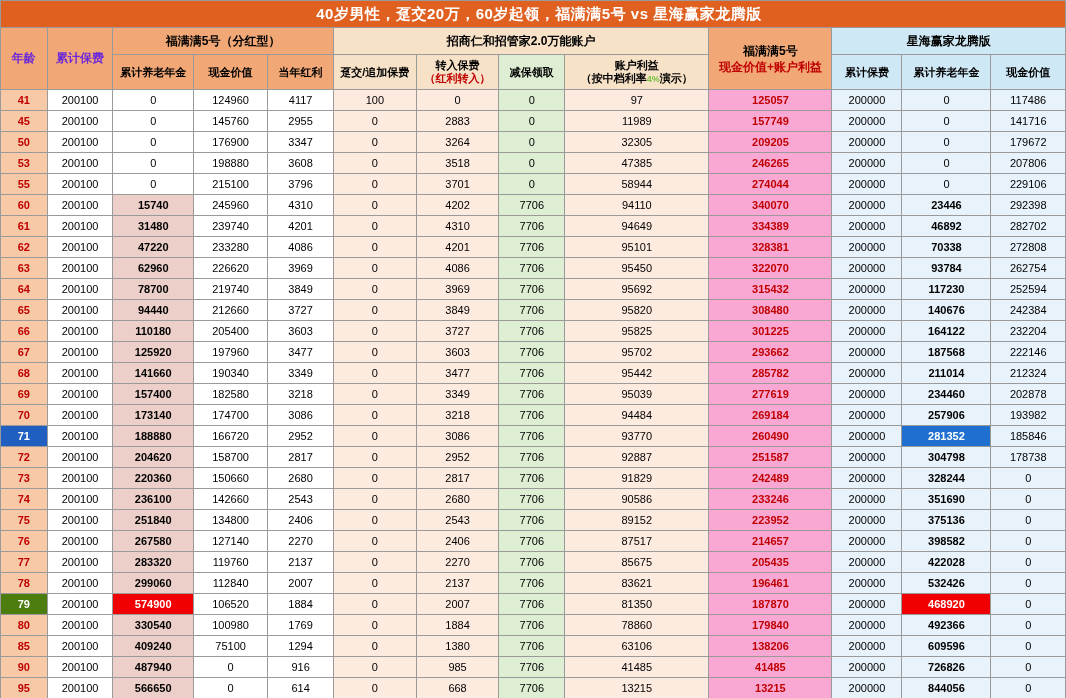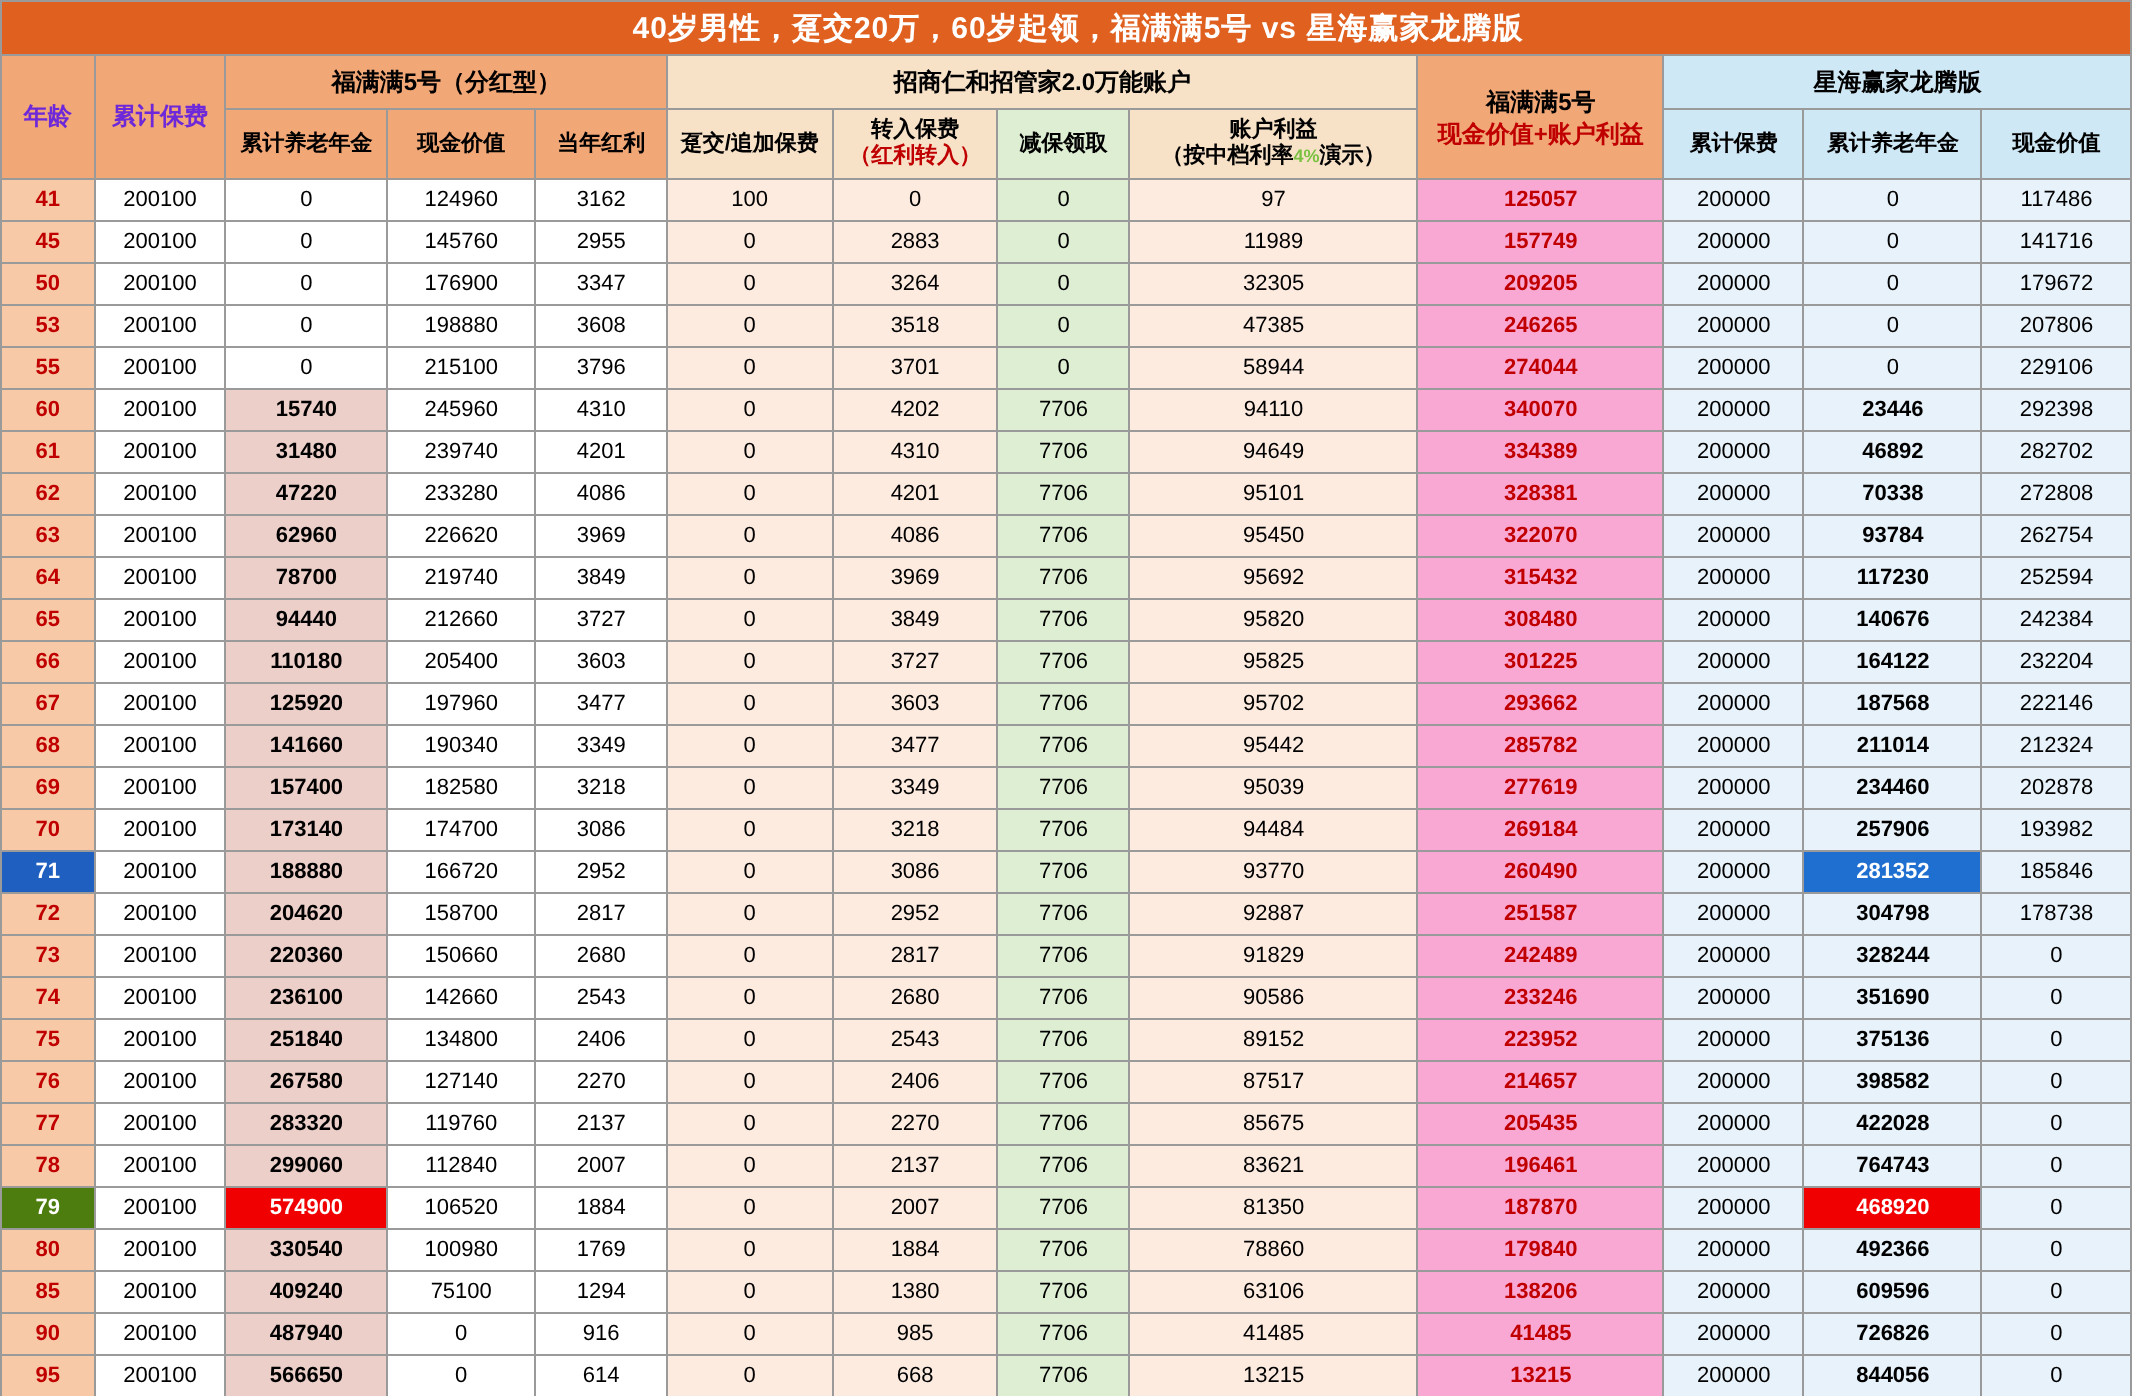--- a/index.html
+++ b/index.html
@@ -86,21 +86,21 @@
       <td class="sub sub-d">累计养老年金</td>
       <td class="sub sub-d">现金价值</td>
     </tr>
   </thead>
   <tbody id="tbody">
         <tr class="row">
           <td class="age">41</td>
           <td class="c-white">200100</td>
           <td class="c-white">0</td>
           <td class="c-white">124960</td>
-          <td class="c-white">3162</td>
+          <td class="c-white">4117</td>
           <td class="c-peach">100</td>
           <td class="c-peach">0</td>
           <td class="c-green">0</td>
           <td class="c-peach">97</td>
           <td class="c-peach2">125057</td>
           <td class="c-blue">200000</td>
           <td class="c-blue">0</td>
           <td class="c-blue">117486</td>
         </tr>
         <tr class="row">
@@ -438,21 +438,21 @@
           <td class="c-white">200100</td>
           <td class="c-pink">299060</td>
           <td class="c-white">112840</td>
           <td class="c-white">2007</td>
           <td class="c-peach">0</td>
           <td class="c-peach">2137</td>
           <td class="c-green">7706</td>
           <td class="c-peach">83621</td>
           <td class="c-peach2">196461</td>
           <td class="c-blue">200000</td>
-          <td class="c-blue-b">764743</td>
+          <td class="c-blue-b">532426</td>
           <td class="c-blue">0</td>
         </tr>
         <tr class="row">
           <td class="age-red">79</td>
           <td class="c-white">200100</td>
           <td class="c-red">574900</td>
           <td class="c-white">106520</td>
           <td class="c-white">1884</td>
           <td class="c-peach">0</td>
           <td class="c-peach">2007</td>

